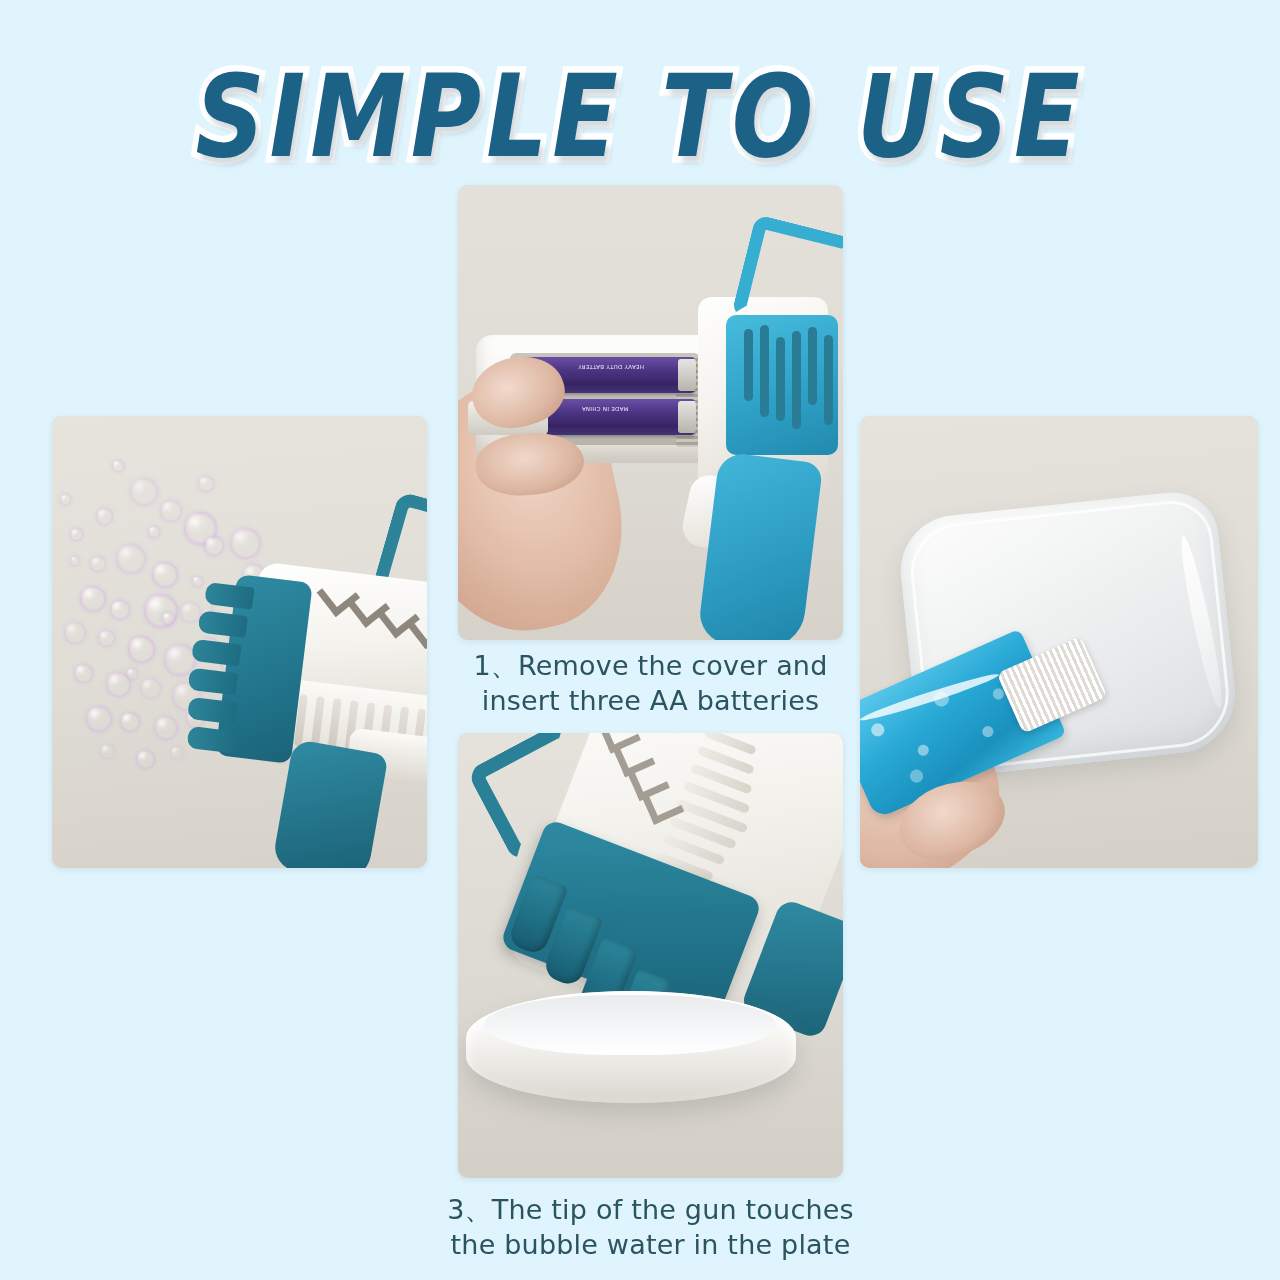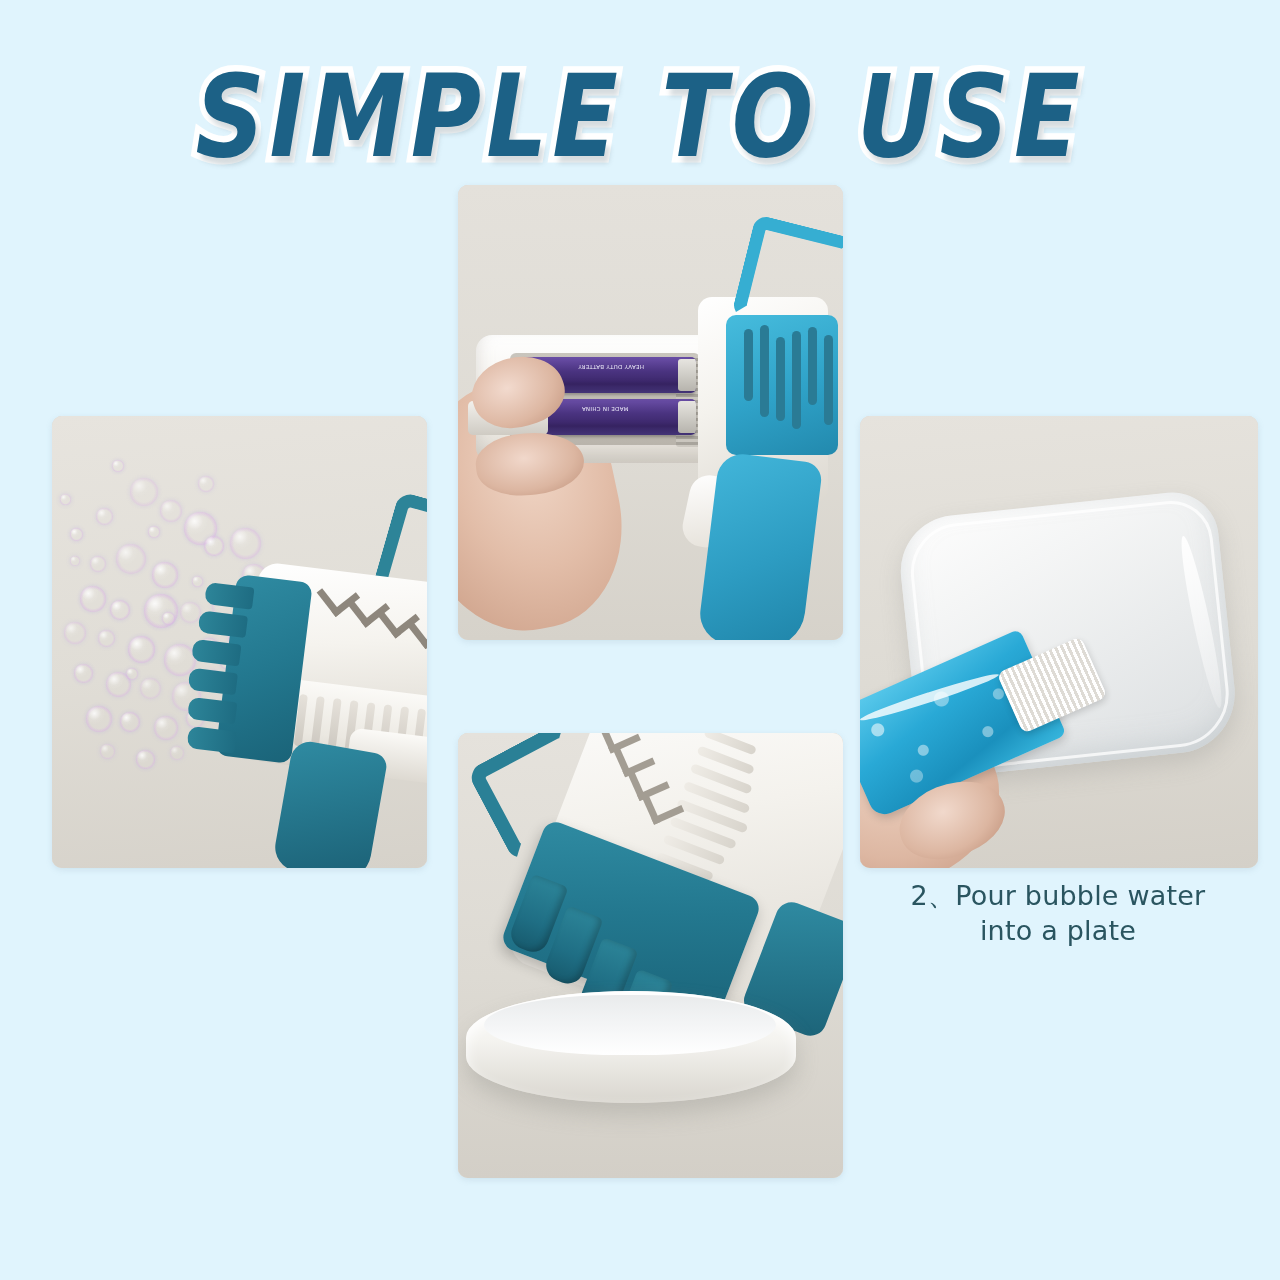--- a/index.html
+++ b/index.html
@@ -520,16 +520,18 @@
           <i style="top: 58px; left: 1.5px;"></i>
           <i style="top: 87px; left: 1.5px;"></i>
           <i style="top: 116px; left: 4.5px;"></i>
           <i style="top: 145px; left: 7.5px;"></i>
         </div>
       <div id="p4-rail"></div>
       <div id="p4-grip"></div>
     </div>
   </div>
 
-  <div class="caption" id="caption-2">2、Pour bubble water
-into a plate</div>
+  <div class="caption" id="caption-1">1、Remove the cover and
+insert three AA batteries</div>
+  <div class="caption" id="caption-3">3、The tip of the gun touches
+the bubble water in the plate</div>
 
 </div>
 
 </body></html>

